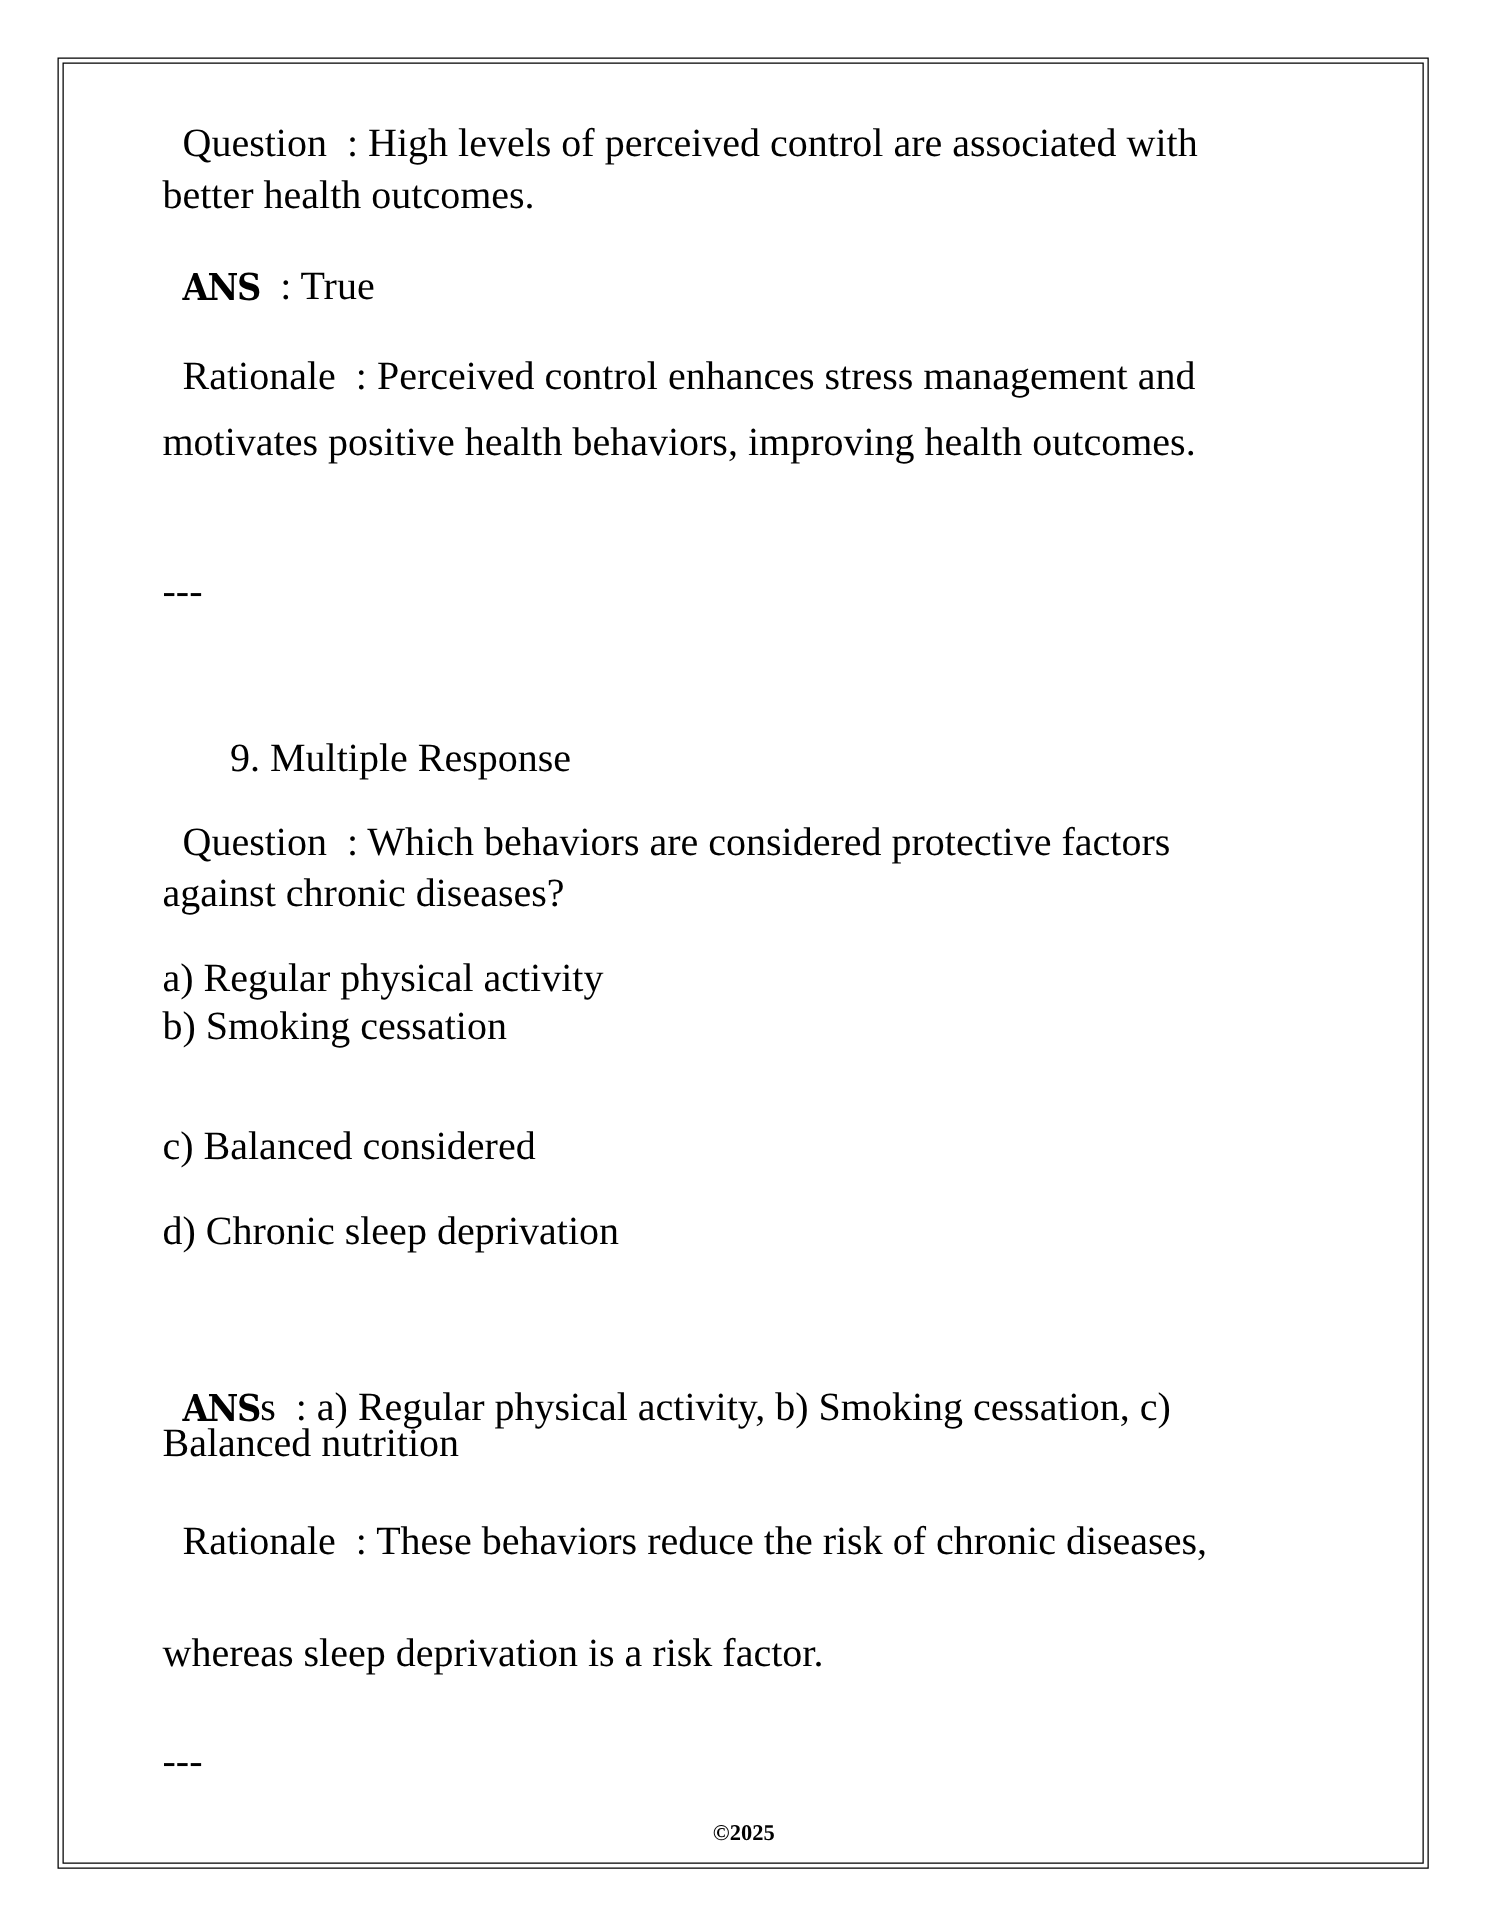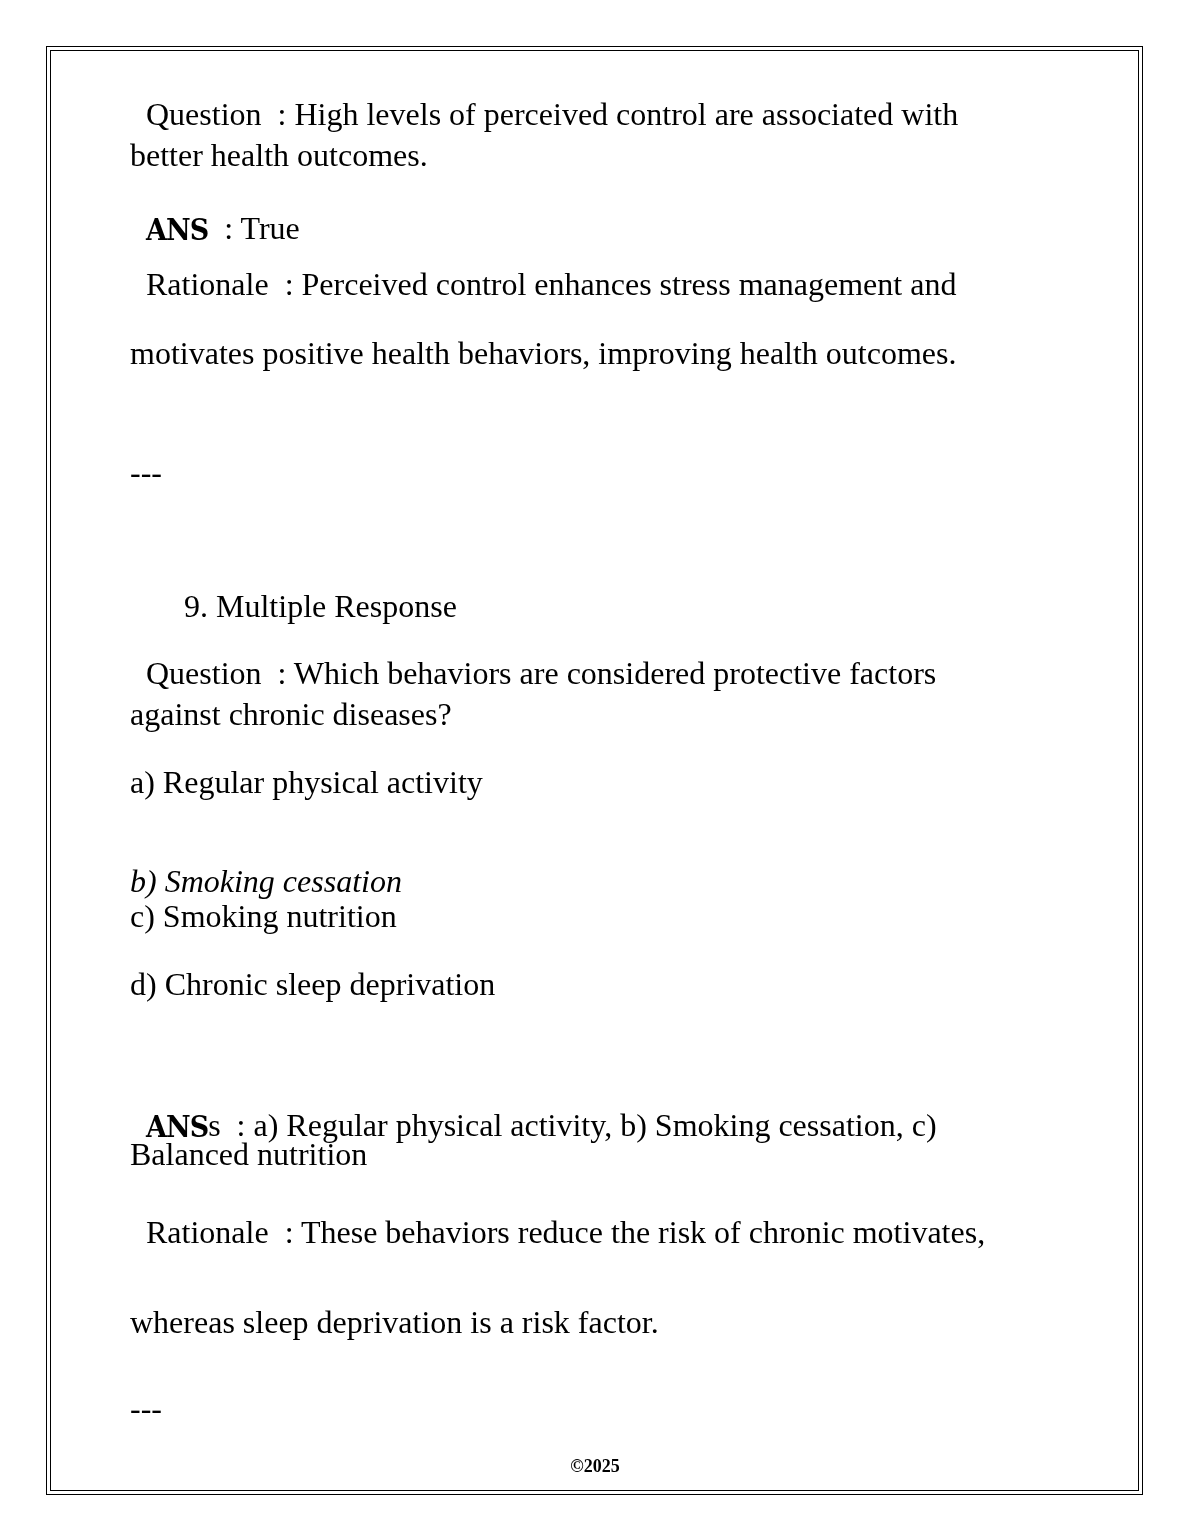--- a/index.html
+++ b/index.html
@@ -19,36 +19,36 @@
 <body>
 
 <div class="frame-outer"></div>
 <div class="frame-inner"></div>
 
 <p class="t" style="top:94px;">  <span>Question</span><span>  : High levels of perceived control are associated with</span></p>
 <p class="t" style="top:135px;">better health outcomes.</p>
 
 <p class="t" style="top:208px;">  <span class="ans">ANS</span><span>  : True</span></p>
 
-<p class="t" style="top:264px;">  <span>Rationale</span><span>  : Perceived control enhances stress management and</span></p>
+<p class="t" style="top:280px;">  <span>Rationale</span><span>  : Perceived control enhances stress management and</span></p>
 <p class="t" style="top:333px;">motivates positive health behaviors, improving health outcomes.</p>
 
 <p class="t" style="top:452px;">---</p>
 
 <p class="t" style="top:586px; left:184px;">9. Multiple Response</p>
 
 <p class="t" style="top:653px;text-align:center;">  <span>Question</span><span>  : Which behaviors are considered protective factors</span></p>
 <p class="t" style="top:694px;">against chronic diseases?</p>
 
 <p class="t" style="top:762px;">a) Regular physical activity</p>
-<p class="t" style="top:861px;font-style:italic;">b) Smoking cessation</p>
-<p class="t" style="top:896px;">c) Smoking nutrition</p>
+<p class="t" style="top:800px;">b) Smoking cessation</p>
+<p class="t" style="top:896px;">c) Balanced considered</p>
 <p class="t" style="top:964px;">d) Chronic sleep deprivation</p>
 
 <p class="t" style="top:1105px;">  <span class="ans">ANS</span><span>s</span><span>  : a) Regular physical activity, b) Smoking cessation, c)</span></p>
 <p class="t" style="top:1134px;">Balanced nutrition</p>
 
-<p class="t" style="top:1212px;">  <span>Rationale</span><span>  : These behaviors reduce the risk of chronic motivates,</span></p>
+<p class="t" style="top:1212px;">  <span>Rationale</span><span>  : These behaviors reduce the risk of chronic diseases,</span></p>
 <p class="t" style="top:1302px;">whereas sleep deprivation is a risk factor.</p>
 
 <p class="t" style="top:1388px;">---</p>
 
 <div class="footer">©2025</div>
 
 </body></html>

